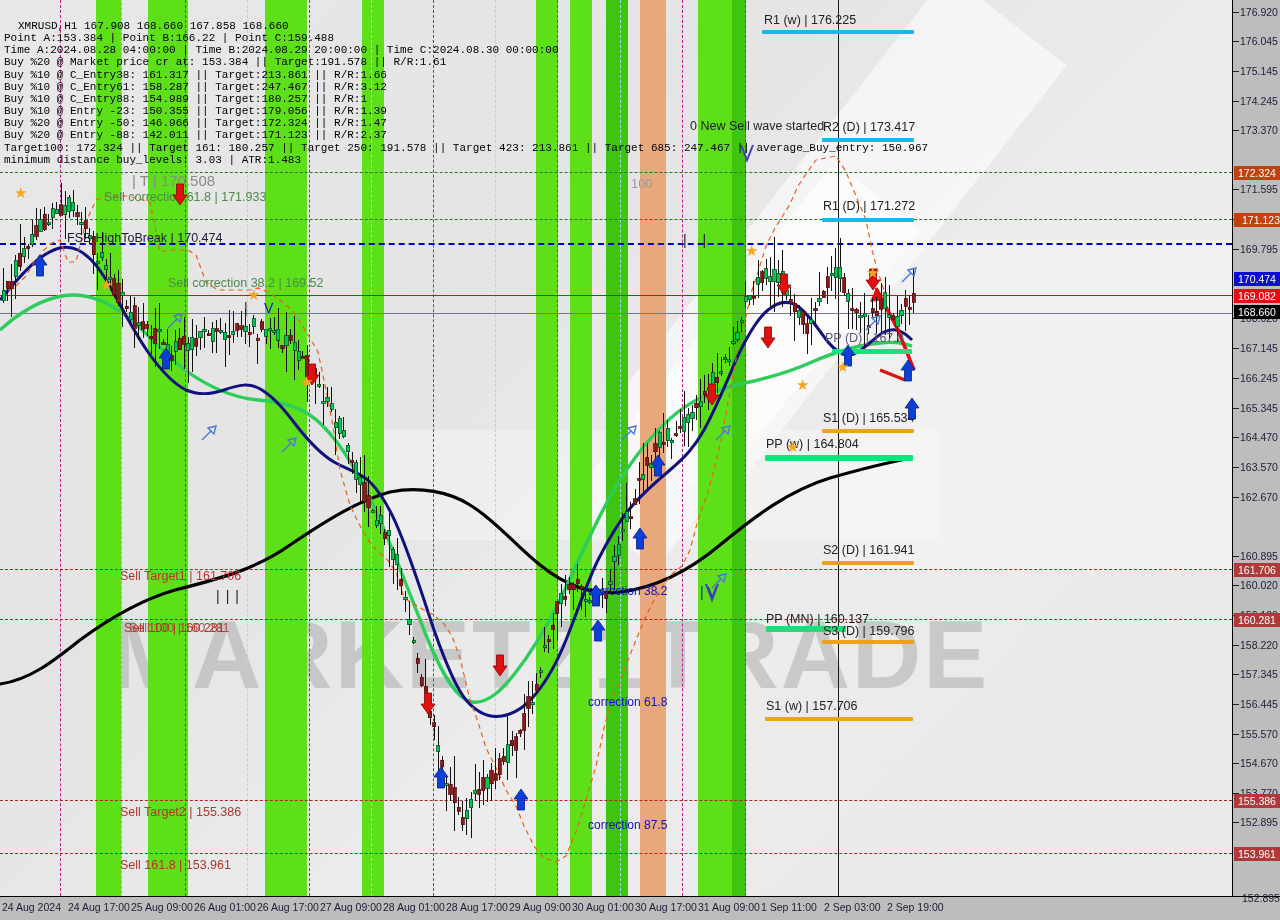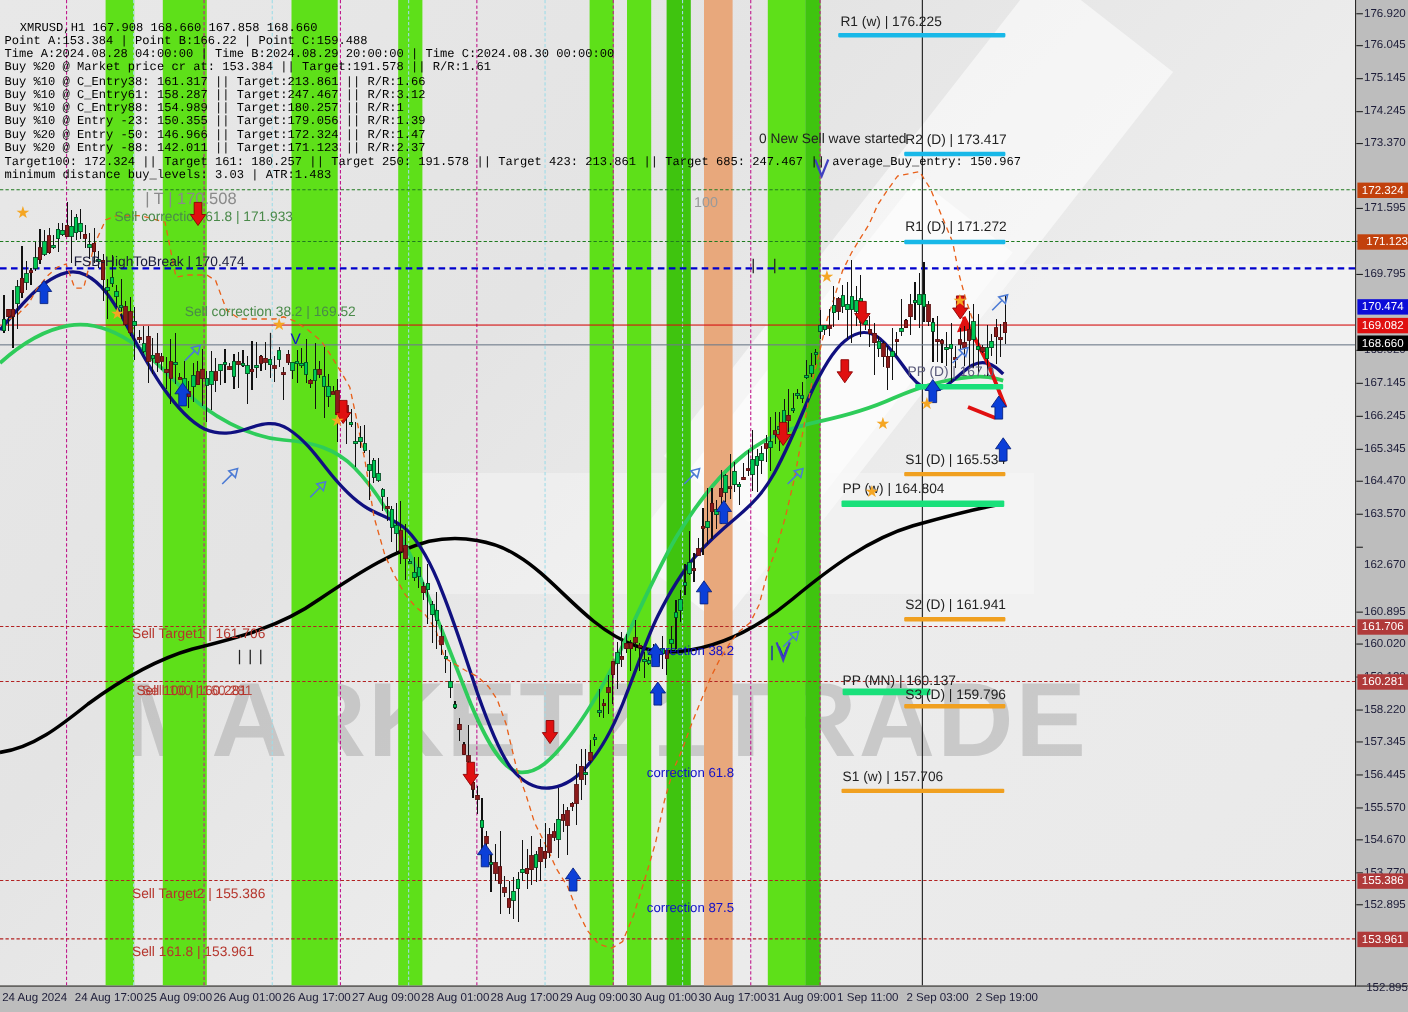--- a/index.html
+++ b/index.html
@@ -758,21 +758,21 @@
       <div class="ytxt" style="top: 342px;">167.145</div>
       <div class="tick" style="top: 378px;"></div>
       <div class="ytxt" style="top: 372px;">166.245</div>
       <div class="tick" style="top: 408px;"></div>
       <div class="ytxt" style="top: 402px;">165.345</div>
       <div class="tick" style="top: 437px;"></div>
       <div class="ytxt" style="top: 431px;">164.470</div>
       <div class="tick" style="top: 467px;"></div>
       <div class="ytxt" style="top: 461px;">163.570</div>
       <div class="tick" style="top: 497px;"></div>
-      <div class="ytxt" style="top: 491px; margin-top: 16px;">162.670</div>
+      <div class="ytxt" style="top: 491px;">162.670</div>
       <div class="tick" style="top: 556px;"></div>
       <div class="ytxt" style="top: 550px;">160.895</div>
       <div class="tick" style="top: 585px;"></div>
       <div class="ytxt" style="top: 579px;">160.020</div>
       <div class="tick" style="top: 615px;"></div>
       <div class="ytxt" style="top: 609px;">159.120</div>
       <div class="tick" style="top: 645px;"></div>
       <div class="ytxt" style="top: 639px;">158.220</div>
       <div class="tick" style="top: 674px;"></div>
       <div class="ytxt" style="top: 668px;">157.345</div>

